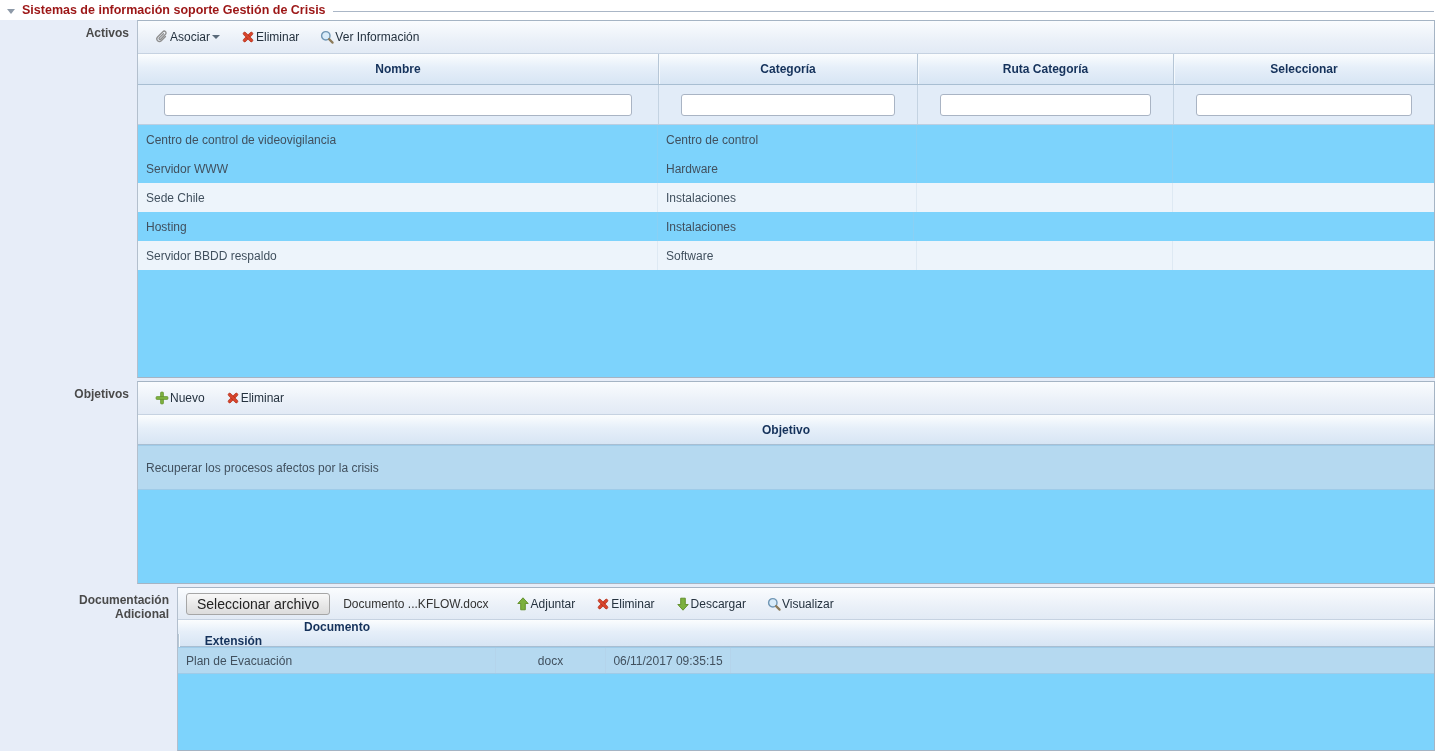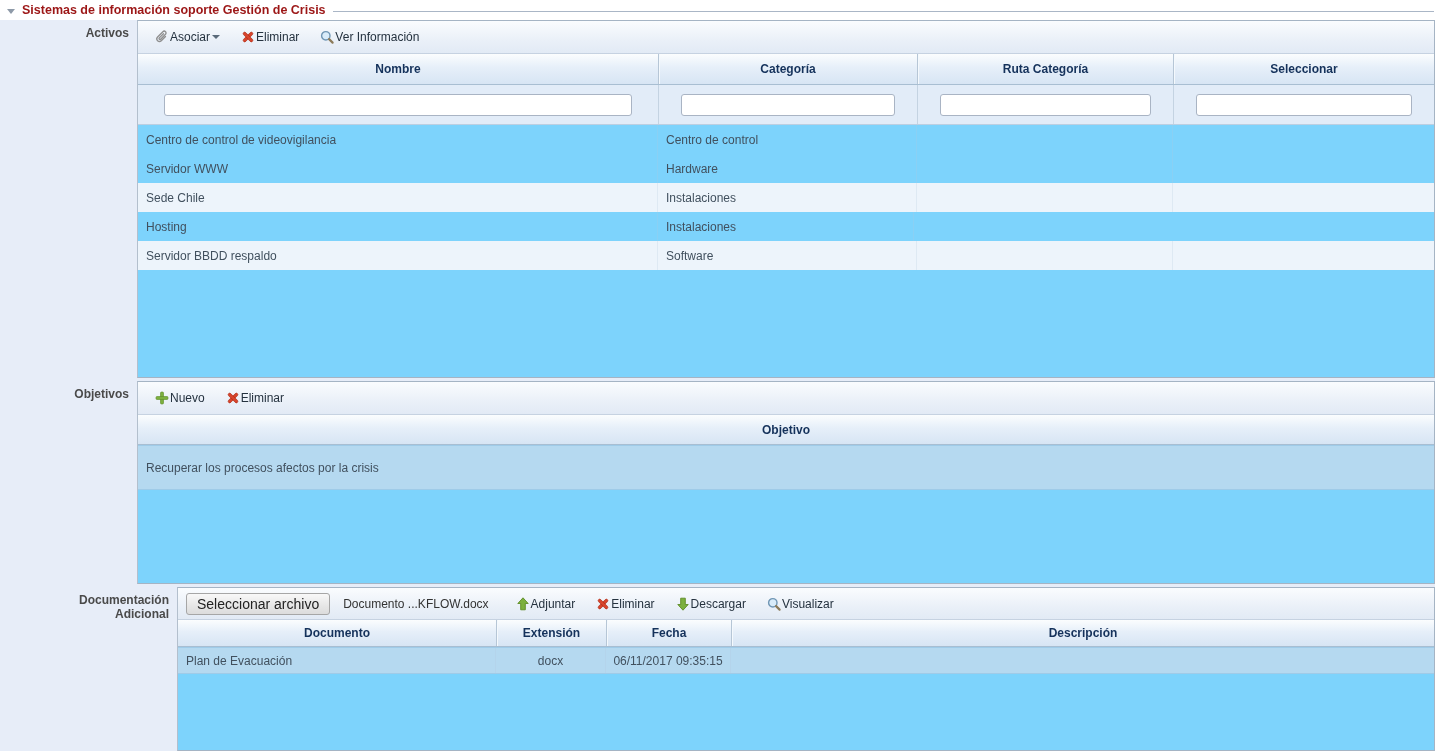--- a/index.html
+++ b/index.html
@@ -68,21 +68,21 @@
   .obj-header-row { height:30px; }
   .obj-row { height:45px; }
   .c-objetivo { flex:1; }
 
   
   .toolbar-doc { height:32px; }
   .file-btn { height:22px; padding:1px 10px; border:1px solid #a6a6a6; border-radius:3px;
               background:linear-gradient(#f8f8f8,#e9e9e9 50%,#dcdcdc); font-family:inherit; font-size:14px;
               color:#222; cursor:pointer; }
   .file-name { margin:0 14px 0 9px; color:#333; white-space:nowrap; }
-  .doc-gh { height:27px; }
+  .doc-gh { height:27px;flex-direction:column; }
   .doc-row { height:27px; }
 </style>
 </head>
 <body>
 
 <svg width="0" height="0" style="position:absolute">
   <defs>
     <g id="ic-paperclip">
       <path fill="none" stroke="#8f8f8f" stroke-width="1.3" stroke-linecap="round" d="M11.5 7.5l-4.2 4.2a2.6 2.6 0 0 1-3.7-3.7l5.3-5.3a1.8 1.8 0 0 1 2.6 2.6l-4.9 4.9a.9.9 0 0 1-1.3-1.3l4.2-4.2"></path>
     </g>

